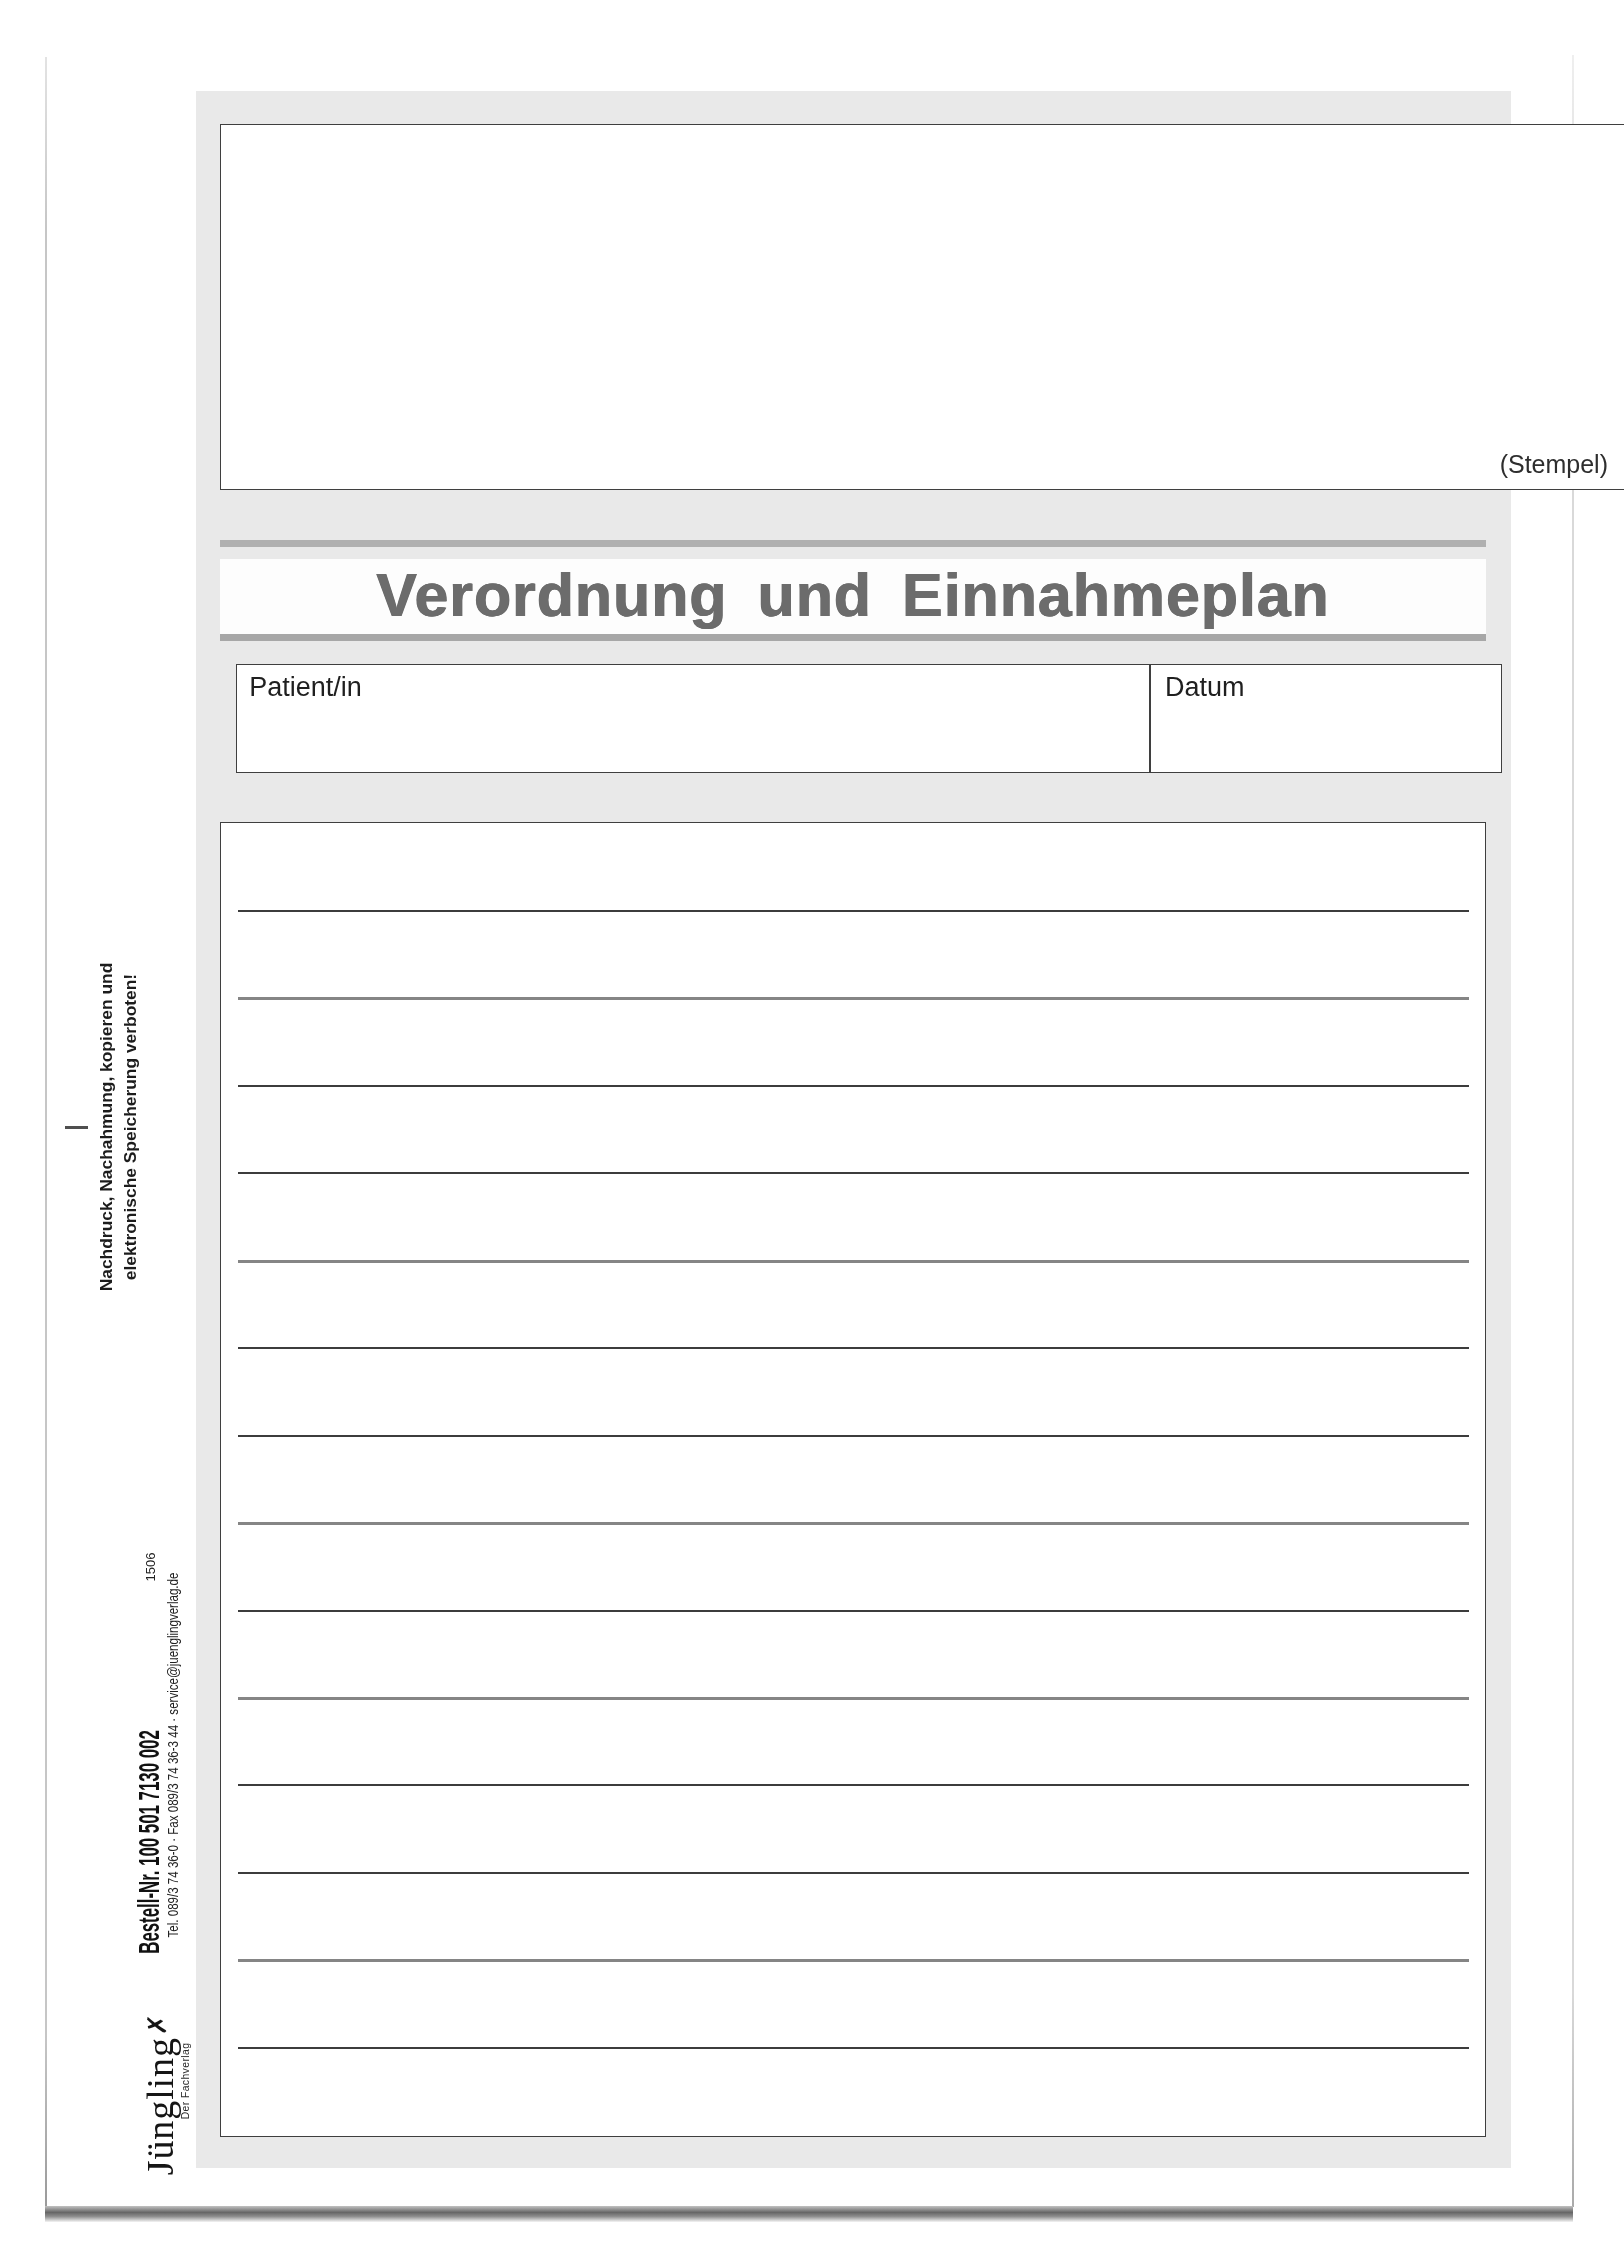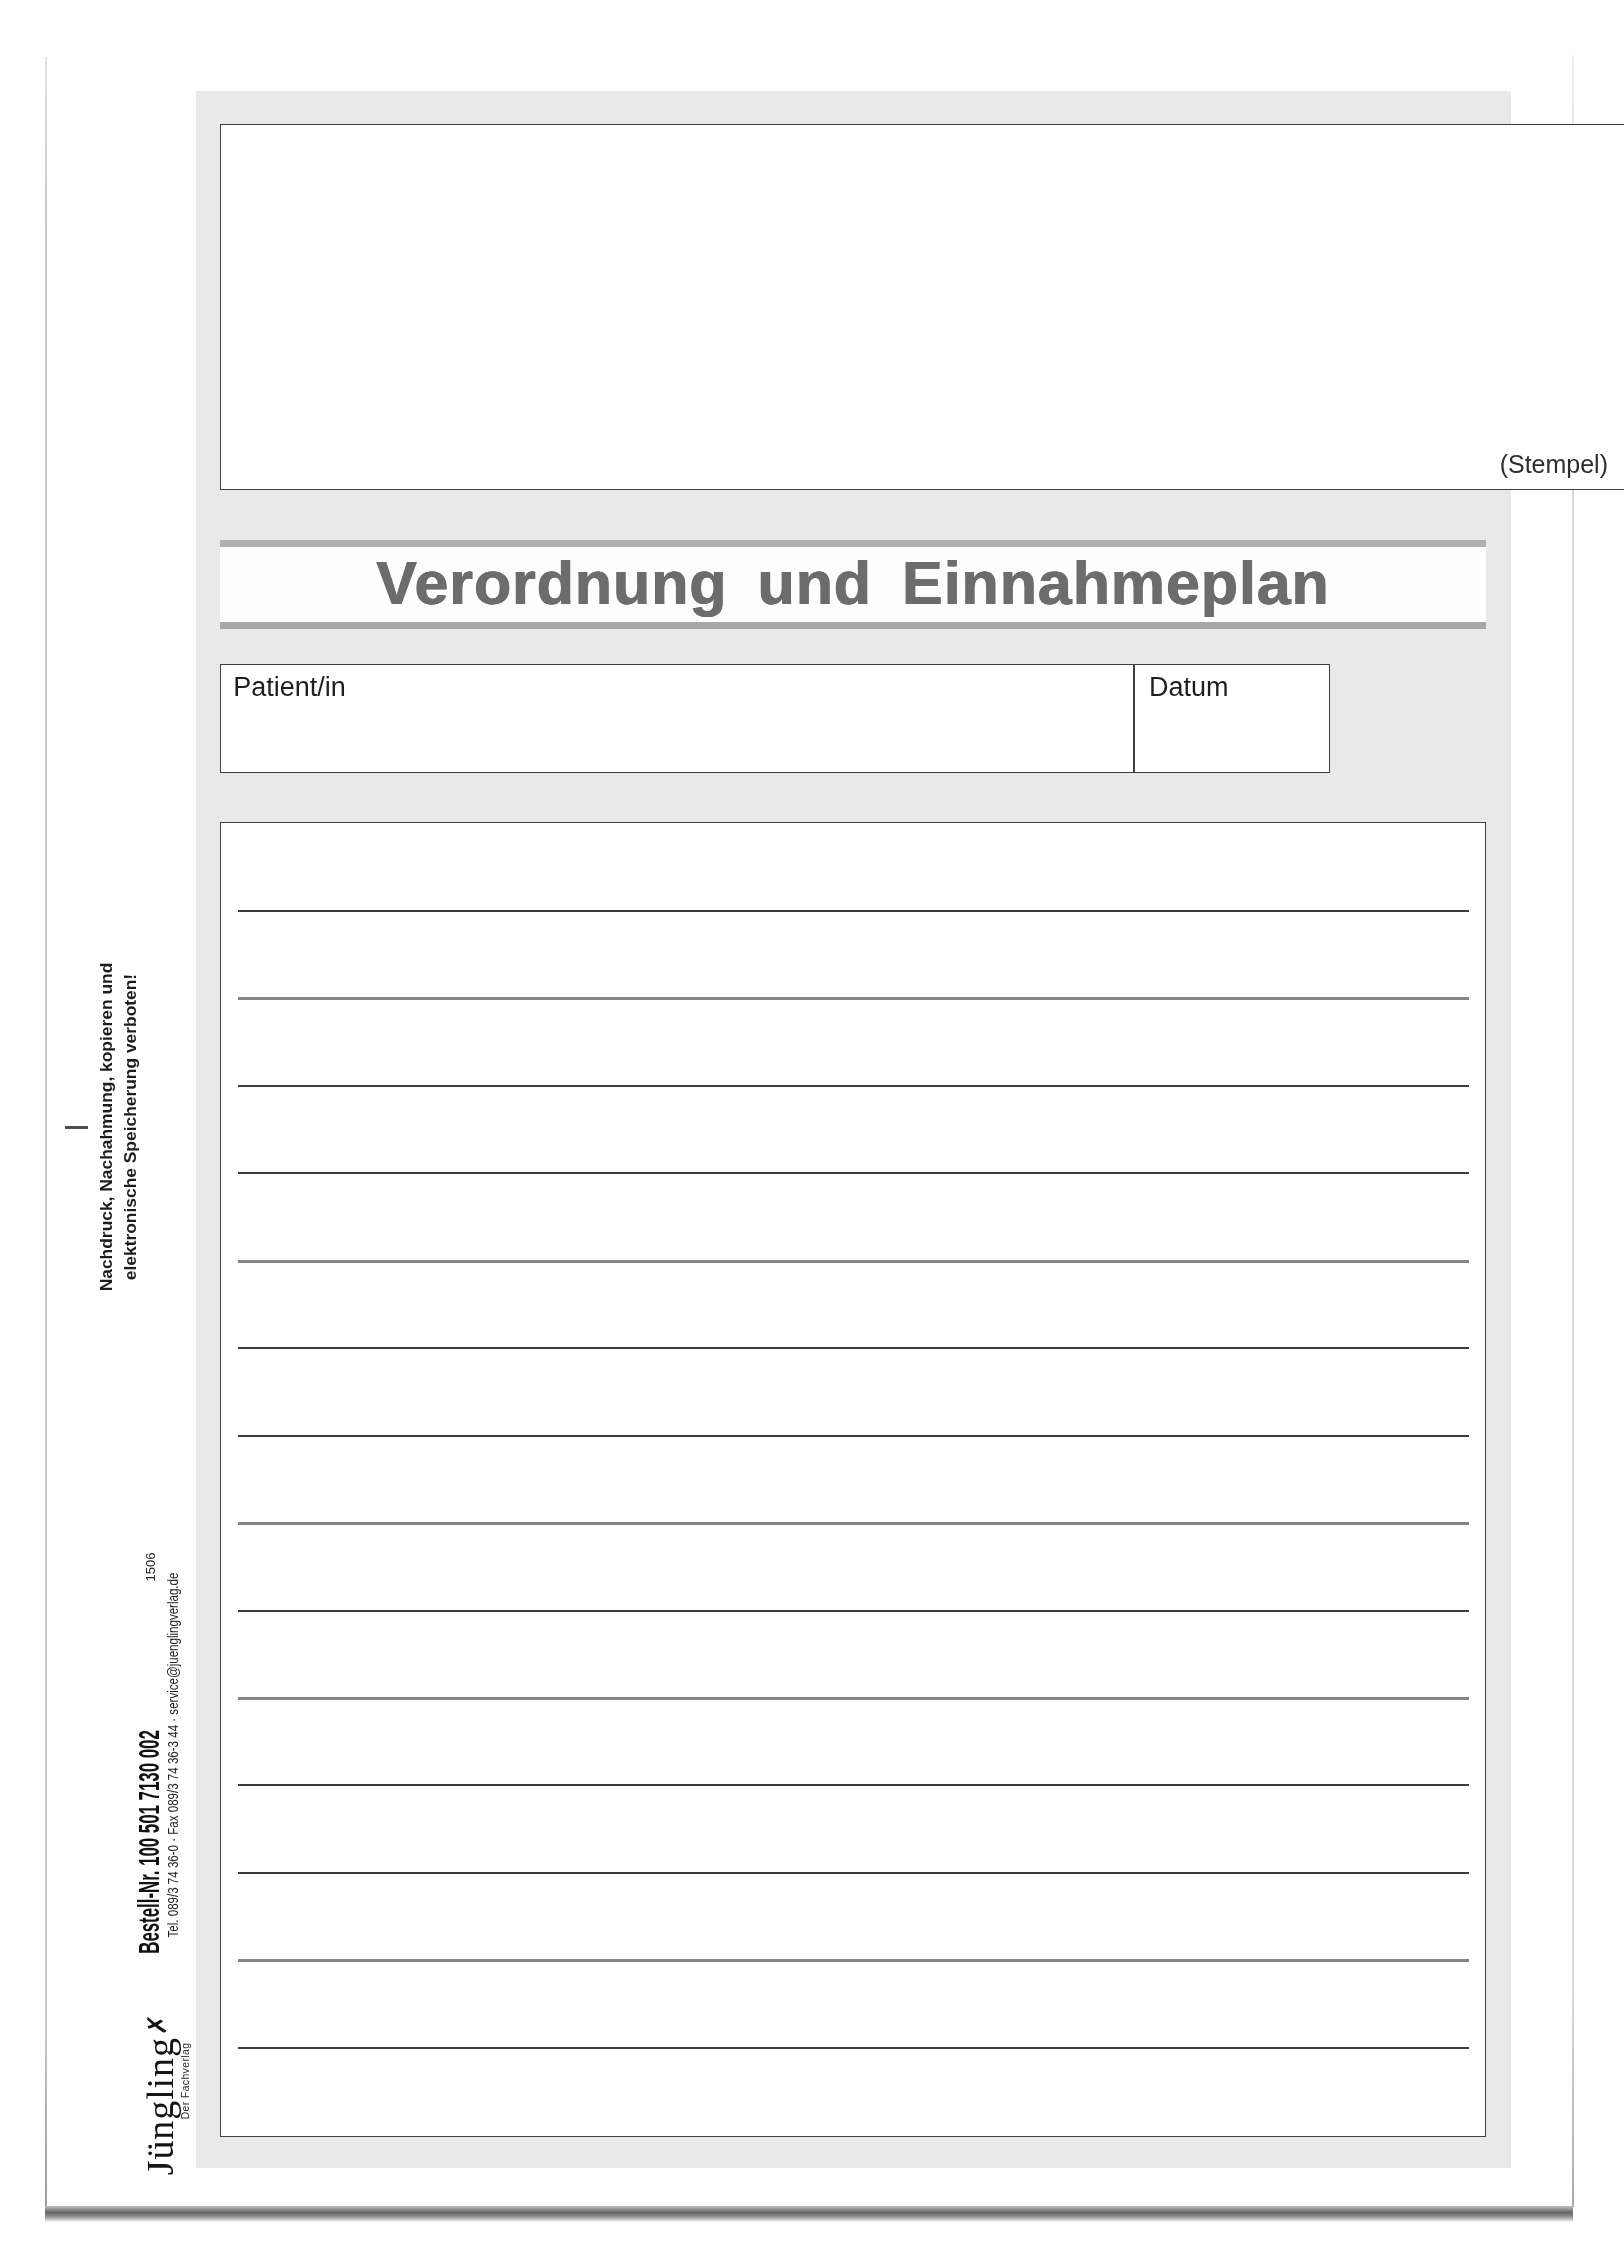--- a/index.html
+++ b/index.html
@@ -24,26 +24,26 @@
   
   .stamp-box{position:absolute;left:220px;top:124px;width:1410px;height:366px;
              background:#ffffff;border:1.7px solid var(--border);box-sizing:border-box;}
   .stamp-hint{position:absolute;right:21px;bottom:10.4px;font-size:25px;color:#2e2e2e;}
 
   
   .title-band{position:absolute;left:220px;top:540px;width:1266px;}
   .title-bar{height:7px;background:var(--bar);}
   .title-bar.bottom{background:#a7a7a7;}
   .title-mid{height:75px;background:#fdfdfd;}
-  .title-mid h1{margin:0;line-height:73px;text-align:center;font-size:61px;font-weight:700;
+  .title-mid h1{margin:12px;line-height:73px;text-align:center;font-size:61px;font-weight:700;
                 letter-spacing:0.9px;word-spacing:12.2px;color:var(--title);
                 text-shadow:0.5px 0 0 currentColor,-0.5px 0 0 currentColor;}
 
   
-  .patient-row{position:absolute;left:220px;top:664px;width:1110px;height:109px;
+  .patient-row{position:absolute;left:236px;top:664px;width:1266px;height:109px;
                background:#ffffff;border:1.7px solid var(--border);box-sizing:border-box;}
   .row-divider{position:absolute;left:912px;top:0;width:1.7px;height:100%;background:var(--border);}
   .cell-label{position:absolute;top:7px;font-size:27px;color:#1f1f1f;}
   .cell-label.patient{left:12.2px;}
   .cell-label.datum{left:928px;}
 
   
   .notes-box{position:absolute;left:220px;top:822px;width:1266px;height:1315px;
              background:#ffffff;border:1.7px solid var(--border);box-sizing:border-box;}
   .note-line{position:absolute;left:16.5px;right:16.5px;height:1.7px;}

